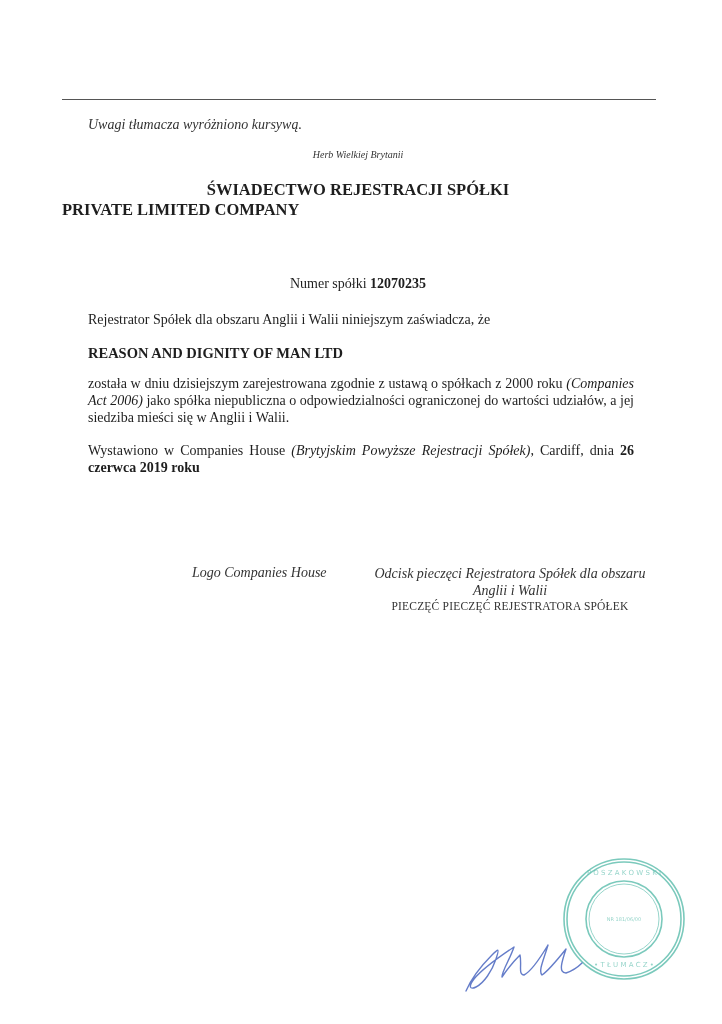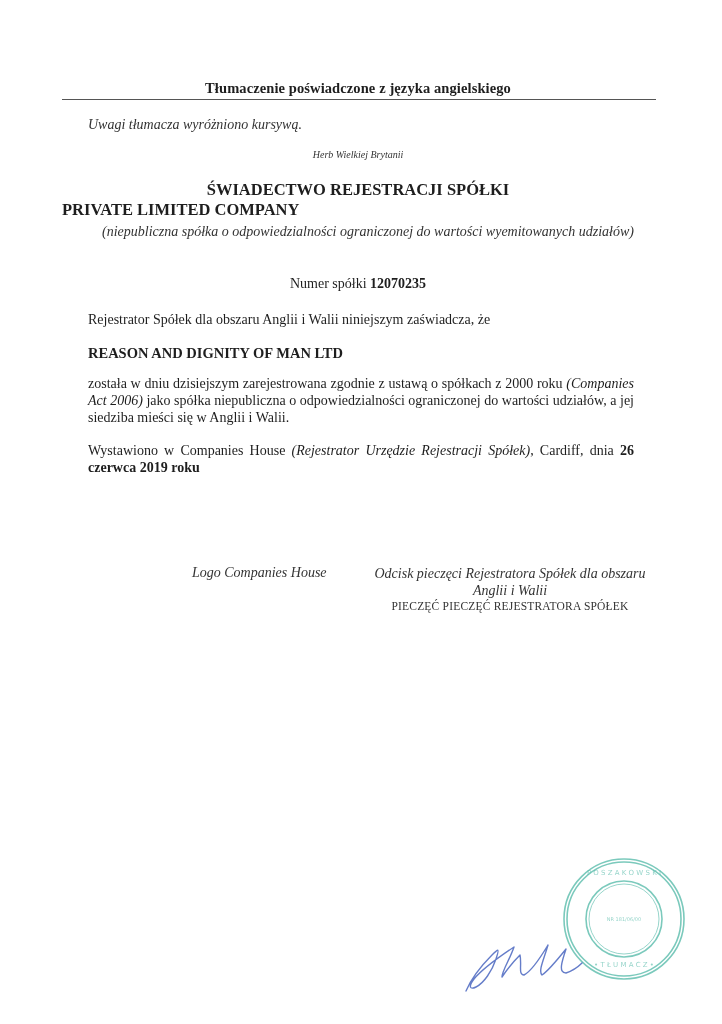--- a/index.html
+++ b/index.html
@@ -33,49 +33,47 @@
   .seal-block .caps { font-size: 11.5px; line-height: 14px; display: block; letter-spacing: 0.2px; }
   .stamp { left: 560px; top: 855px; width: 128px; height: 128px; }
   .signature { left: 462px; top: 925px; width: 130px; height: 70px; }
   i { font-style: italic; }
 </style>
 </head>
 <body>
 
 <div class="page">
 
-  <div class="abs hdr-title">Tłumaczenie poświadczone z języka angielskiego</div>
   <div class="abs hdr-rule"></div>
 
   <div class="abs note">Uwagi tłumacza wyróżniono kursywą.</div>
 
   <div class="abs herb">Herb Wielkiej Brytanii</div>
 
   <div class="abs title1">ŚWIADECTWO REJESTRACJI SPÓŁKI</div>
   <div class="abs title2">PRIVATE LIMITED COMPANY</div>
-  <div class="abs subtitle">(niepubliczna spółka o odpowiedzialności ograniczonej do wartości wyemitowanych udziałów)</div>
 
   <div class="abs number">
     <span>Numer spółki</span>
     <b>12070235</b>
   </div>
 
   <div class="abs para p1">Rejestrator Spółek dla obszaru Anglii i Walii niniejszym zaświadcza, że</div>
 
   <div class="abs company">REASON AND DIGNITY OF MAN LTD</div>
 
   <div class="abs para p2">
     <span>została w dniu dzisiejszym zarejestrowana zgodnie z ustawą o spółkach z 2000 roku</span>
     <i>(Companies Act 2006)</i>
     <span>jako spółka niepubliczna o odpowiedzialności ograniczonej do wartości udziałów, a jej siedziba mieści się w Anglii i Walii.</span>
   </div>
 
   <div class="abs para p3">
     <span>Wystawiono w Companies House</span>
-    <i>(Rejestrator Urzędzie Rejestracji Spółek)</i><span>, Cardiff, dnia</span>
+    <i>(Brytyjskim Powyższe Rejestracji Spółek)</i><span>, Cardiff, dnia</span>
     <b>26 czerwca 2019 roku</b>
   </div>
 
 
   <div class="abs logo-note">Logo Companies House</div>
 
   <div class="abs seal-block">
     <span class="it">Odcisk pieczęci Rejestratora Spółek dla obszaru Anglii i Walii</span>
     <span class="caps">PIECZĘĆ PIECZĘĆ REJESTRATORA SPÓŁEK</span>
   </div>

